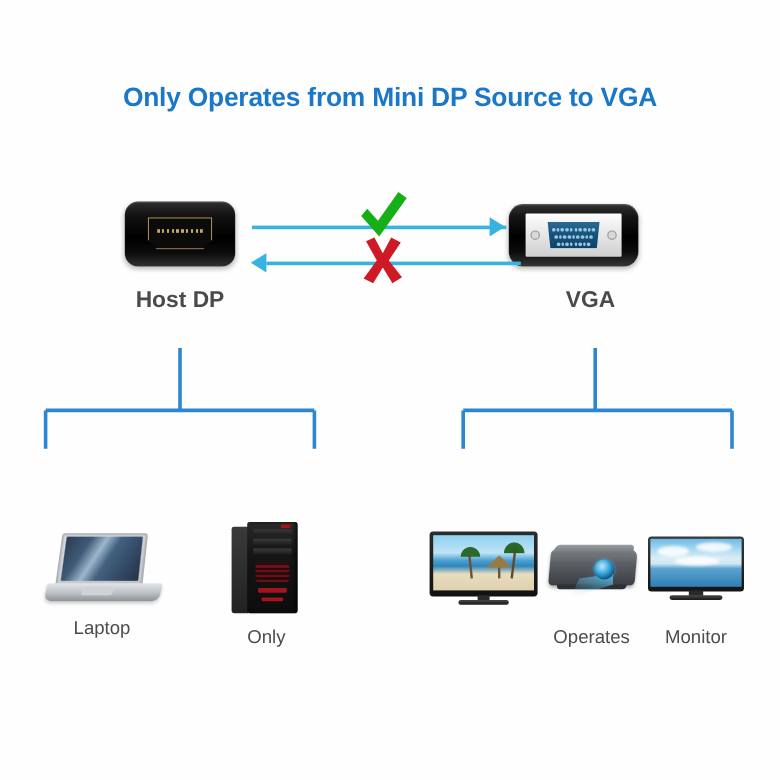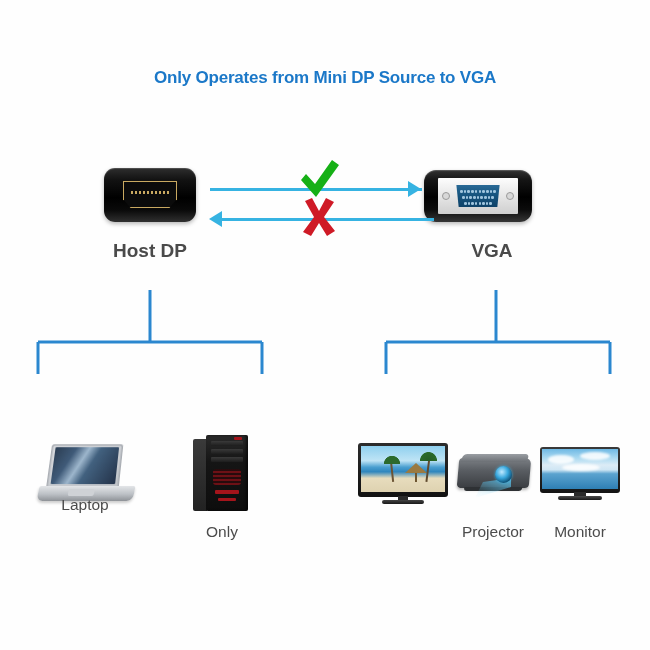--- a/index.html
+++ b/index.html
@@ -18,21 +18,21 @@
     overflow: hidden;
   }
 
   
   .title {
     position: absolute;
     left: 0;
     top: 68px;
     width: 650px;
     text-align: center;
-    font-size: 17px;
+    font-size: 22px;
     font-weight: bold;
     color: #1b78c8;
     letter-spacing: -0.2px;
     white-space: nowrap;
   }
 
   
   .connector {
     position: absolute;
   }
@@ -496,21 +496,21 @@
   </div>
 
   <div class="device laptop">
     <div class="lap-lid">
       <div class="lap-screen"></div>
     </div>
     <div class="lap-base">
       <div class="lap-pad"></div>
     </div>
   </div>
-  <div class="device-label" style="left:35px; top:496px; width:100px;">Laptop</div>
+  <div class="device-label" style="left:35px; top:515px; width:100px;">Laptop</div>
 
   <div class="device host">
     <div class="host-side"></div>
     <div class="host-front">
       <div class="host-bay" style="top:6px;"></div>
       <div class="host-bay" style="top:14px;"></div>
       <div class="host-bay" style="top:22px;"></div>
       <div class="host-red" style="left:28px; top:2px; width:8px; height:3px;"></div>
       <div class="host-vent" style="top:34px;"></div>
       <div class="host-red" style="left:9px; top:55px; width:24px; height:4px;"></div>
@@ -534,21 +534,21 @@
     <div class="tv-foot"></div>
   </div>
 
   <div class="device projector">
     <div class="proj-body"></div>
     <div class="proj-top"></div>
     <div class="proj-foot"></div>
     <div class="proj-beam"></div>
     <div class="proj-lens"></div>
   </div>
-  <div class="device-label" style="left:443px; top:523px; width:100px;">Projector</div>
+  <div class="device-label" style="left:443px; top:523px; width:100px;">Operates</div>
 
   <div class="device monitor">
     <div class="mon-frame">
       <div class="mon-screen">
         <div class="mon-cloud" style="left:6px; top:6px; width:26px; height:9px;"></div>
         <div class="mon-cloud" style="left:38px; top:3px; width:30px; height:8px;"></div>
         <div class="mon-cloud" style="left:20px; top:15px; width:38px; height:7px;"></div>
       </div>
     </div>
     <div class="mon-neck"></div>

